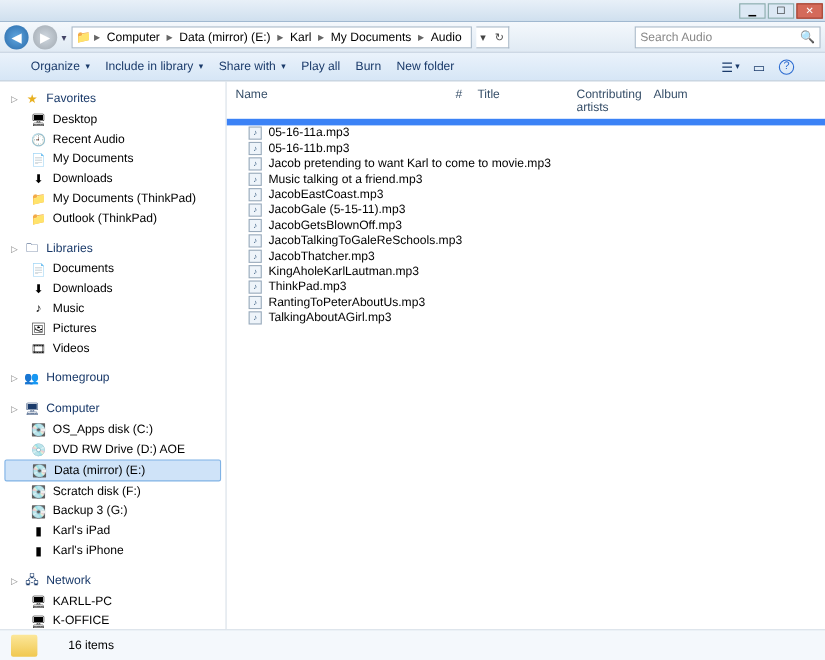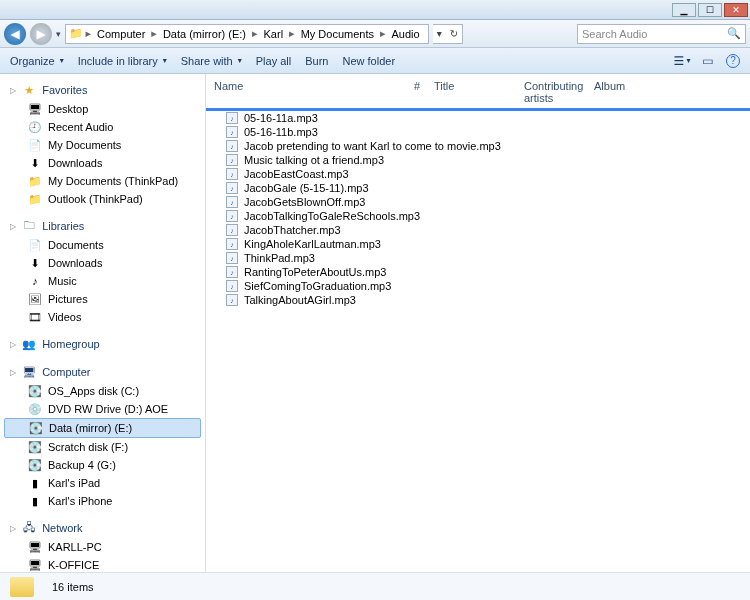--- a/index.html
+++ b/index.html
@@ -14,46 +14,46 @@
 .navbtn.fwd { background:radial-gradient(#d0d8e0,#a0a8b0); }
 .crumbs { flex:0 0 auto; display:flex; align-items:center; height:20px; border:1px solid #a8b8c8; background:#fff; padding:0 4px; }
 .crumbs .seg { padding:0 4px; }
 .crumbs .arr { color:#666; padding:0 2px; }
 .crumb-end { display:flex; align-items:center; border:1px solid #a8b8c8; border-left:none; background:#fff; height:20px; }
 .crumb-end span { padding:0 4px; color:#444; font-size:10px; }
 .spacer { flex:1; }
 .search { width:169px; height:20px; border:1px solid #a8b8c8; background:#fff; display:flex; align-items:center; padding:0 4px; color:#888; }
 .search .mag { margin-left:auto; font-size:11px; }
 
-.toolbar { height:26px; background:linear-gradient(#eaf2fb,#d6e6f6); display:flex; align-items:center; gap:14px; padding:0 10px; border-bottom:1px solid #b8c8d8; color:#1a3a6a; }
+.toolbar { height:26px; background:linear-gradient(#eaf2fb,#d6e6f6); display:flex; align-items:center; gap:14px; padding:0 28px; border-bottom:1px solid #b8c8d8; color:#1a3a6a; }
 .toolbar .titem { display:flex; align-items:center; gap:3px; }
 .toolbar .drop::after { content:"▾"; font-size:8px; margin-left:2px; }
 .toolbar .right { margin-left:auto; display:flex; gap:10px; align-items:center; }
 .tb-icon { width:16px; height:16px; display:inline-flex; align-items:center; justify-content:center; font-size:12px; }
 
 .body { display:flex; height:calc(600px - 20px - 28px - 26px - 28px); }
 .side { width:206px; border-right:1px solid #d8e0e8; overflow:auto; padding:6px 0; }
 .grp-h { display:flex; align-items:center; gap:6px; padding:3px 10px; color:#1a3a6a; }
 .grp-h .tri { font-size:8px; color:#888; }
 .item { display:flex; align-items:center; gap:6px; padding:2px 10px 2px 28px; }
 .item.sel { background:#cfe3f8; border:1px solid #7fb2e5; border-radius:2px; margin:0 4px; padding-left:24px; }
 .ic { width:14px; height:14px; display:inline-flex; align-items:center; justify-content:center; font-size:11px; }
 
 .main { flex:1; overflow:auto; }
-.cols { display:flex; padding:6px 8px 4px 8px; color:#38506a; border-bottom:3px solid #3b82f6; }
+.cols { display:flex; padding:6px 8px 4px 8px; color:#38506a; border-bottom:6px solid #3b82f6; }
 .cols .c-name { width:200px; }
 .cols .c-num { width:20px; }
 .cols .c-title { width:90px; }
 .cols .c-ca { width:70px; }
 .cols .c-alb { width:60px; }
 .files { padding:0 8px; }
 .frow { display:flex; align-items:center; gap:6px; padding:1px 12px; }
 .frow .fic { width:12px; height:12px; border:1px solid #9ab; background:#eef4fa; font-size:7px; display:flex; align-items:center; justify-content:center; color:#468; }
 
-.status { height:28px; border-top:1px solid #d8e0e8; display:flex; align-items:center; gap:18px; padding:0 10px; background:#f4f8fc; }
+.status { height:28px; border-top:1px solid #d8e0e8; display:flex; align-items:center; gap:28px; padding:0 10px; background:#f4f8fc; }
 .status .foldic { width:24px; height:20px; background:linear-gradient(#fce79a,#f0c850); border-radius:2px; }
 </style>
 </head>
 <body>
 
 <div class="titlebar">
   <div class="winbtn">▁</div>
   <div class="winbtn">☐</div>
   <div class="winbtn close">✕</div>
 </div>
@@ -180,21 +180,21 @@
       <div class="item sel">
         <span class="ic">💽</span>
         <span>Data (mirror) (E:)</span>
       </div>
       <div class="item">
         <span class="ic">💽</span>
         <span>Scratch disk (F:)</span>
       </div>
       <div class="item">
         <span class="ic">💽</span>
-        <span>Backup 4 (G:)</span>
+        <span>Backup 3 (G:)</span>
       </div>
       <div class="item">
         <span class="ic">▮</span>
         <span>Karl's iPad</span>
       </div>
       <div class="item">
         <span class="ic">▮</span>
         <span>Karl's iPhone</span>
       </div>
       <div style="height:8px"></div>
@@ -264,24 +264,20 @@
         <div class="frow">
           <span class="fic">♪</span>
           <span>ThinkPad.mp3</span>
         </div>
         <div class="frow">
           <span class="fic">♪</span>
           <span>RantingToPeterAboutUs.mp3</span>
         </div>
         <div class="frow">
           <span class="fic">♪</span>
-          <span>SiefComingToGraduation.mp3</span>
-        </div>
-        <div class="frow">
-          <span class="fic">♪</span>
           <span>TalkingAboutAGirl.mp3</span>
         </div>
       </div>
   </div>
 </div>
 
 <div class="status">
   <div class="foldic"></div>
   <span>16 items</span>
 </div>

